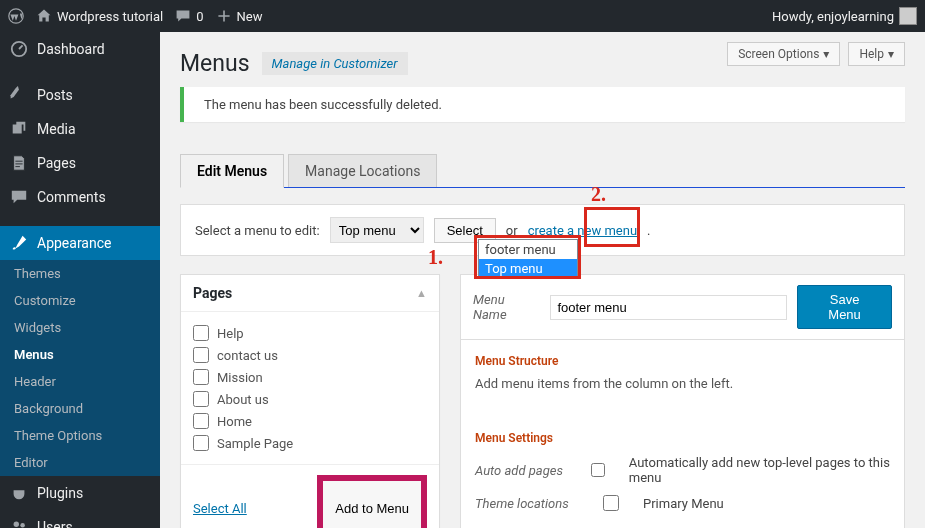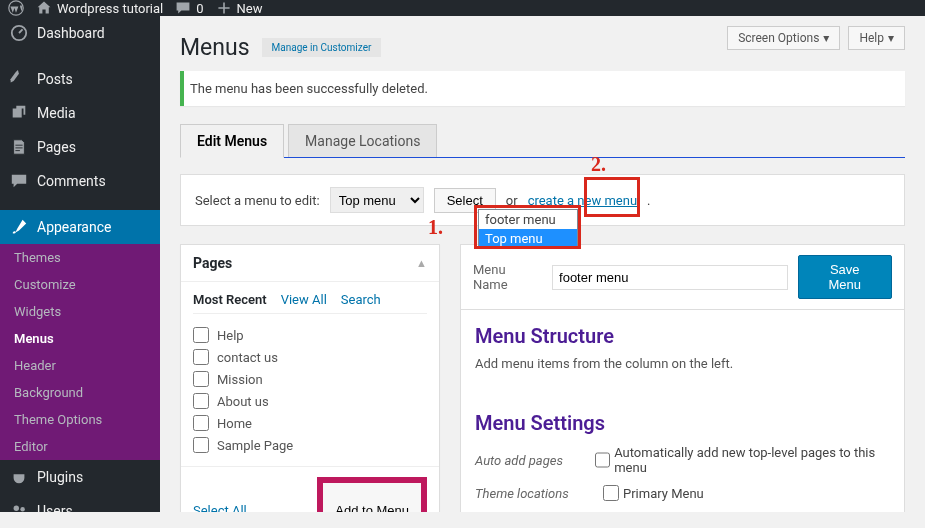--- a/index.html
+++ b/index.html
@@ -1,38 +1,38 @@
 <!DOCTYPE html>
 <html><head>
 <meta charset="utf-8">
 <style>
 * { box-sizing: border-box; margin: 0; padding: 0; }
 body { font-family: -apple-system, "Segoe UI", Roboto, sans-serif; font-size: 13px; color: #444; background: #f1f1f1; width: 925px; height: 528px; overflow: hidden; }
-.adminbar { height: 16px; background: #23282d; color: #eee; display: flex; align-items: center; padding: 0 8px; font-size: 13px; }
+.adminbar { height: 32px; background: #23282d; color: #eee; display: flex; align-items: center; padding: 0 8px; font-size: 13px; }
 .adminbar .left { display: flex; align-items: center; gap: 12px; }
 .adminbar .right { margin-left: auto; display: flex; align-items: center; gap: 8px; }
 .adminbar .item { display: flex; align-items: center; gap: 5px; color: #eee; cursor: pointer; }
 .adminbar svg { width: 16px; height: 16px; fill: #a0a5aa; }
 .avatar { width: 18px; height: 18px; background: #ccc; border: 1px solid #888; }
 .layout { display: flex; height: calc(528px - 32px); }
 .sidebar { width: 160px; background: #23282d; color: #eee; font-size: 14px; overflow: hidden; }
 .sidebar .menu-item { display: flex; align-items: center; gap: 9px; padding: 8px 10px; color: #eee; cursor: pointer; }
 .sidebar .menu-item svg { width: 18px; height: 18px; fill: #9ea3a8; }
 .sidebar .menu-item.current { background: #0073aa; color: #fff; position: relative; }
 .sidebar .menu-item.current svg { fill: #fff; }
 .sidebar .menu-item.current::after { content: ""; position: absolute; right: -8px; top: 50%; margin-top: -8px; border: 8px solid transparent; border-right-color: #f1f1f1; }
-.sidebar .sub { background: #701a75; }
+.sidebar .sub { background: #0c4a6e; }
 .sidebar .sub .sub-item { padding: 6px 10px 6px 14px; font-size: 13px; color: #b4b9be; cursor: pointer; }
 .sidebar .sub .sub-item.current { color: #fff; font-weight: 600; }
 .content { flex: 1; padding: 0 20px 20px 20px; overflow: auto; position: relative; }
 .top-actions { position: absolute; top: 10px; right: 20px; display: flex; gap: 8px; }
 .top-actions .btn { background: #f7f7f7; border: 1px solid #ccc; padding: 4px 10px; font-size: 12px; color: #555; cursor: pointer; display: flex; align-items: center; gap: 4px; }
 h1.page-title { font-size: 23px; font-weight: 400; color: #23282d; padding: 18px 0 10px 0; display: flex; align-items: center; gap: 12px; }
-.title-action { background: #e5e5e5; color: #0073aa; padding: 4px 10px; font-size: 10px; cursor: pointer; }
-.notice { border-left: 4px solid #46b450; background: #fff; padding: 10px 6px; margin-bottom: 18px; box-shadow: 0 1px 1px rgba(0,0,0,.04); }
+.title-action { background: #e5e5e5; color: #0073aa; padding: 4px 10px; font-size: 13px; cursor: pointer; font-style: italic; }
+.notice { border-left: 4px solid #46b450; background: #fff; padding: 10px 20px; margin-bottom: 32px; box-shadow: 0 1px 1px rgba(0,0,0,.04); }
 .nav-tabs { display: flex; border-bottom: 1px solid #1d4ed8; }
 .nav-tabs .tab { border: 1px solid #ccc; border-bottom: none; background: #e5e5e5; padding: 8px 16px; margin-right: 4px; font-size: 14px; color: #555; cursor: pointer; }
 .nav-tabs .tab.active { background: #f1f1f1; border-bottom: 1px solid #f1f1f1; margin-bottom: -1px; font-weight: 600; color: #000; }
 .menu-select-bar { background: #fff; border: 1px solid #ddd; padding: 12px 14px; margin-top: 16px; display: flex; align-items: center; gap: 10px; font-size: 13px; position: relative; }
 .menu-select-bar select { border: 1px solid #ddd; padding: 3px 4px; font-size: 13px; height: 26px; width: 94px; }
 .menu-select-bar .select-btn { border: 1px solid #ccc; background: #f7f7f7; padding: 4px 12px; font-size: 13px; cursor: pointer; }
 .menu-select-bar a { color: #0073aa; text-decoration: underline; cursor: pointer; }
 .dropdown-open { position: absolute; left: 297px; top: 34px; width: 100px; background: #fff; border: 1px solid #7e8993; z-index: 5; }
 .dropdown-open .opt { padding: 2px 6px; font-size: 13px; cursor: pointer; }
 .dropdown-open .opt.hl { background: #1e90ff; color: #fff; }
@@ -47,29 +47,29 @@
 .postbox .inside { padding: 10px 12px; }
 .inner-tabs { display: flex; gap: 14px; border-bottom: 1px solid #eee; padding-bottom: 6px; margin-bottom: 10px; font-size: 13px; }
 .inner-tabs .it { color: #0073aa; cursor: pointer; }
 .inner-tabs .it.active { color: #23282d; font-weight: 600; }
 .check-list label { display: flex; align-items: center; gap: 8px; padding: 3px 0; font-size: 13px; color: #555; }
 .check-list input { width: 16px; height: 16px; }
 .postbox-footer { display: flex; justify-content: space-between; align-items: center; padding: 10px 12px; border-top: 1px solid #eee; }
 .postbox-footer a { color: #0073aa; text-decoration: underline; font-size: 13px; cursor: pointer; }
 .postbox-footer .btn { border: 6px solid #be185d; background: #f7f7f7; padding: 20px 12px; font-size: 13px; cursor: pointer; }
 .menu-header { background: #fff; border: 1px solid #ddd; padding: 10px 12px; display: flex; align-items: center; gap: 10px; }
-.menu-header label { color: #666; font-size: 13px; }
+.menu-header label { font-style: italic; color: #666; font-size: 13px; }
 .menu-header input { border: 1px solid #ddd; padding: 4px 6px; font-size: 13px; width: 240px; }
 .btn-primary { background: #0085ba; border: 1px solid #006799; color: #fff; padding: 6px 14px; font-size: 13px; cursor: pointer; border-radius: 2px; margin-left: auto; }
 .menu-body { background: #fff; border: 1px solid #ddd; border-top: none; padding: 14px 14px 18px 14px; }
-.menu-body h2 { font-size: 20px; font-weight: 600; color: #4c1d95; margin-bottom: 8px; }
+.menu-body h2 { font-size: 12px; font-weight: 600; color: #c2410c; margin-bottom: 8px; }
 .menu-body p { font-size: 13px; color: #555; margin-bottom: 40px; }
 .settings-row { display: flex; align-items: center; gap: 18px; margin-top: 10px; font-size: 13px; }
 .settings-row .lbl { font-style: italic; color: #666; width: 110px; }
-.settings-row label { display: flex; align-items: center; gap: 4px; }
+.settings-row label { display: flex; align-items: center; gap: 24px; }
 .settings-row input[type=checkbox] { width: 16px; height: 16px; }
 </style>
 </head>
 <body>
 
 <div class="adminbar">
   <div class="left">
     <span class="item">
         <svg viewBox="0 0 20 20">
           <circle cx="10" cy="10" r="9" fill="none" stroke="#a0a5aa" stroke-width="1.5"></circle>
@@ -86,20 +86,26 @@
         <svg viewBox="0 0 20 20">
           <path d="M2 3h16v10H8l-4 4v-4H2z"></path>
         </svg>
         <span>0</span>
       </span>
     <span class="item">
         <svg viewBox="0 0 20 20">
           <path d="M9 3h2v6h6v2h-6v6H9v-6H3V9h6z"></path>
         </svg>
         <span>New</span>
+      </span>
+  </div>
+  <div class="right">
+    <span class="item">
+        <span>Howdy, enjoylearning</span>
+        <span class="avatar"></span>
       </span>
   </div>
 </div>
 
 <div class="layout">
   <div class="sidebar">
     <div class="menu-item">
         <svg viewBox="0 0 20 20">
           <circle cx="10" cy="10" r="8" fill="none" stroke="#9ea3a8" stroke-width="2"></circle>
           <path d="M10 10l4-4" stroke="#9ea3a8" stroke-width="2"></path>
@@ -212,25 +218,20 @@
     </div>
 
     <div class="columns">
       <div class="col-left">
         <div class="postbox">
           <h3>
               <span>Pages</span>
               <span class="toggle">▲</span>
             </h3>
           <div class="inside">
-            <div class="inner-tabs">
-              <span class="it active">Most Recent</span>
-              <span class="it">View All</span>
-              <span class="it">Search</span>
-            </div>
             <div class="check-list">
               <label>
                   <input type="checkbox" style="">
                   <span>Help</span>
                 </label>
               <label>
                   <input type="checkbox" style="">
                   <span>contact us</span>
                 </label>
               <label>

